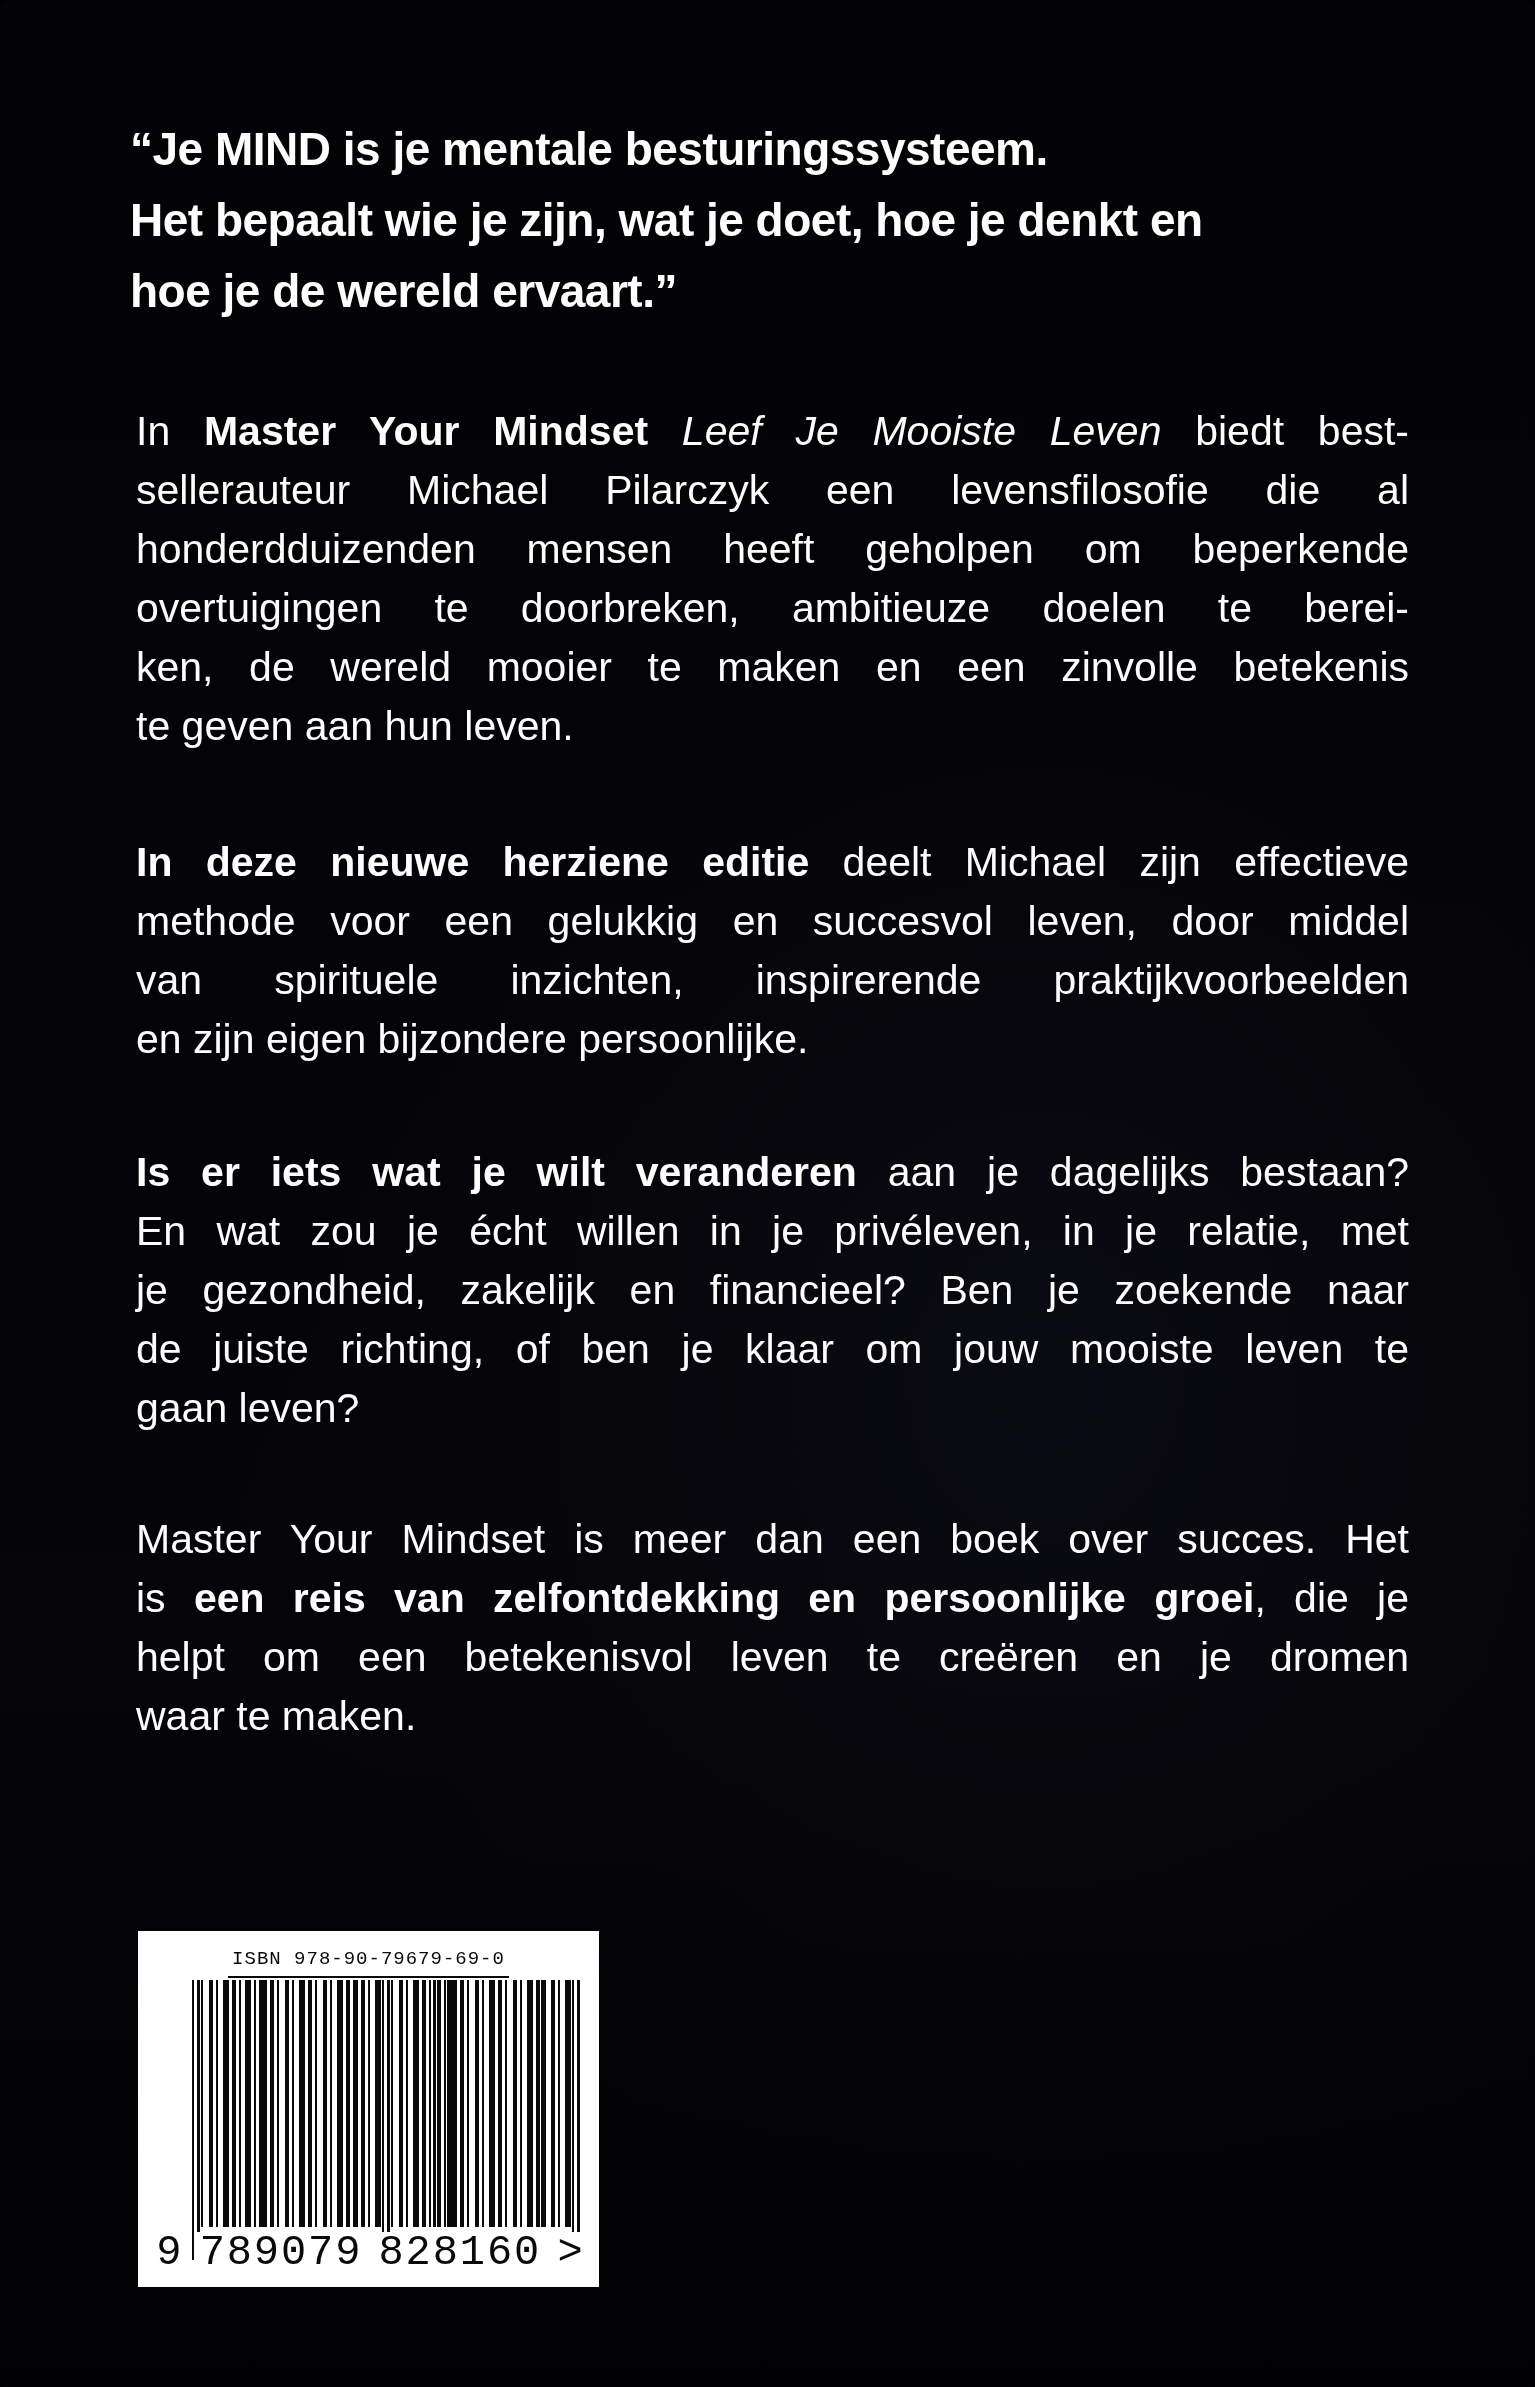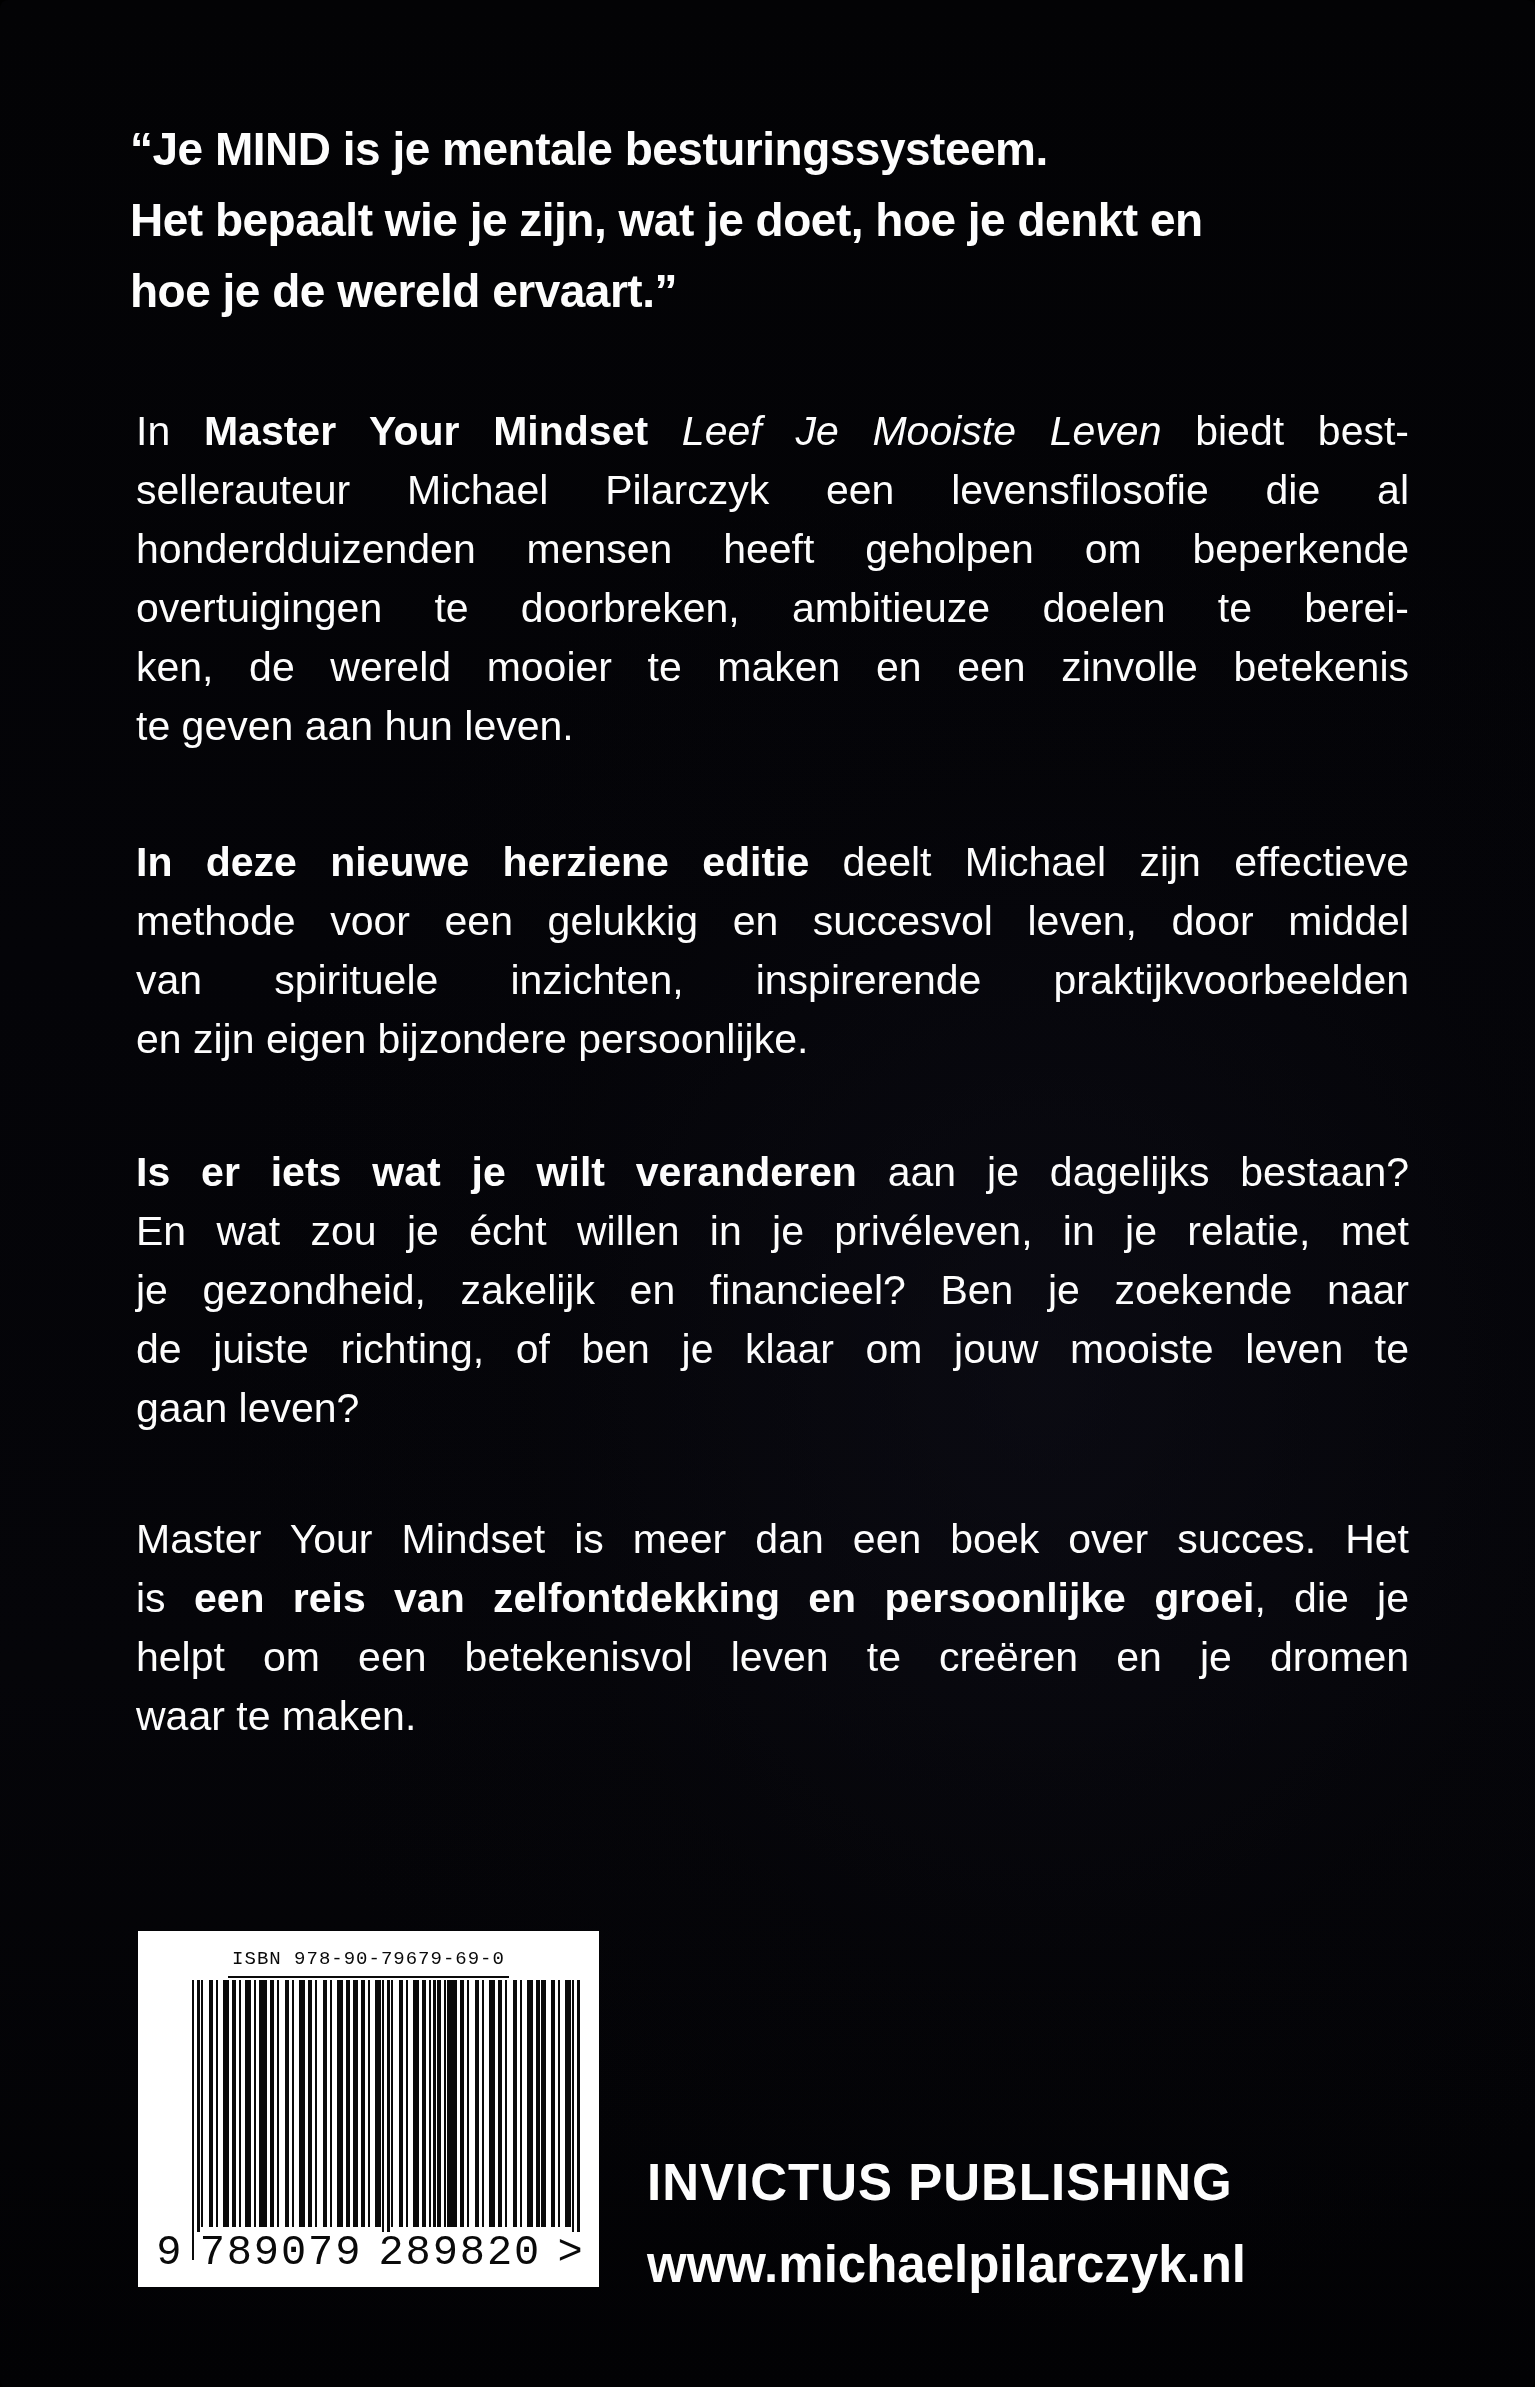--- a/index.html
+++ b/index.html
@@ -90,24 +90,20 @@
     </div>
     <div class="bars-wrap">
       <div class="bars"></div>
       <div class="guard g-left"></div>
       <div class="guard g-mid"></div>
       <div class="guard g-right"></div>
     </div>
     <div class="digits">
       <span>9</span>
       <span>789079</span>
-      <span>289820</span>
+      <span>828160</span>
       <span>&gt;</span>
     </div>
   </div>
 
-  <div class="publisher">
-    <div class="pub-name">INVICTUS PUBLISHING</div>
-    <div class="pub-site">www.michaelpilarczyk.nl</div>
-  </div>
 
 </div>
 
 
 </body></html>

